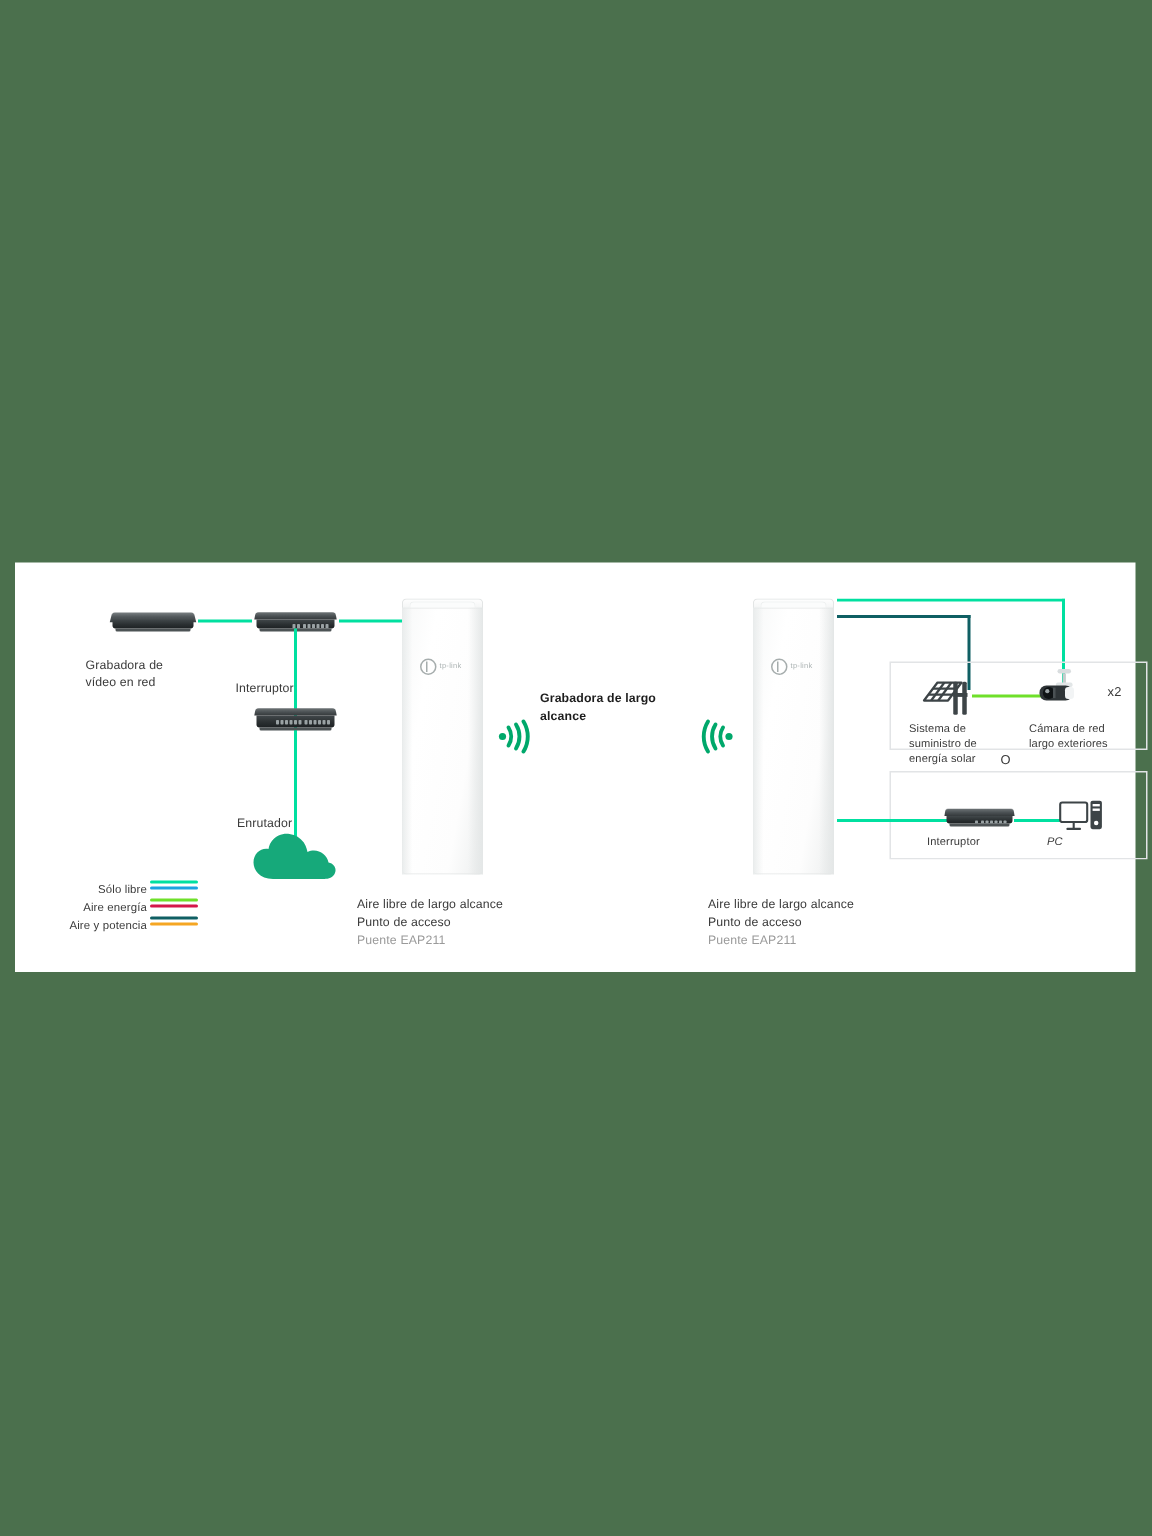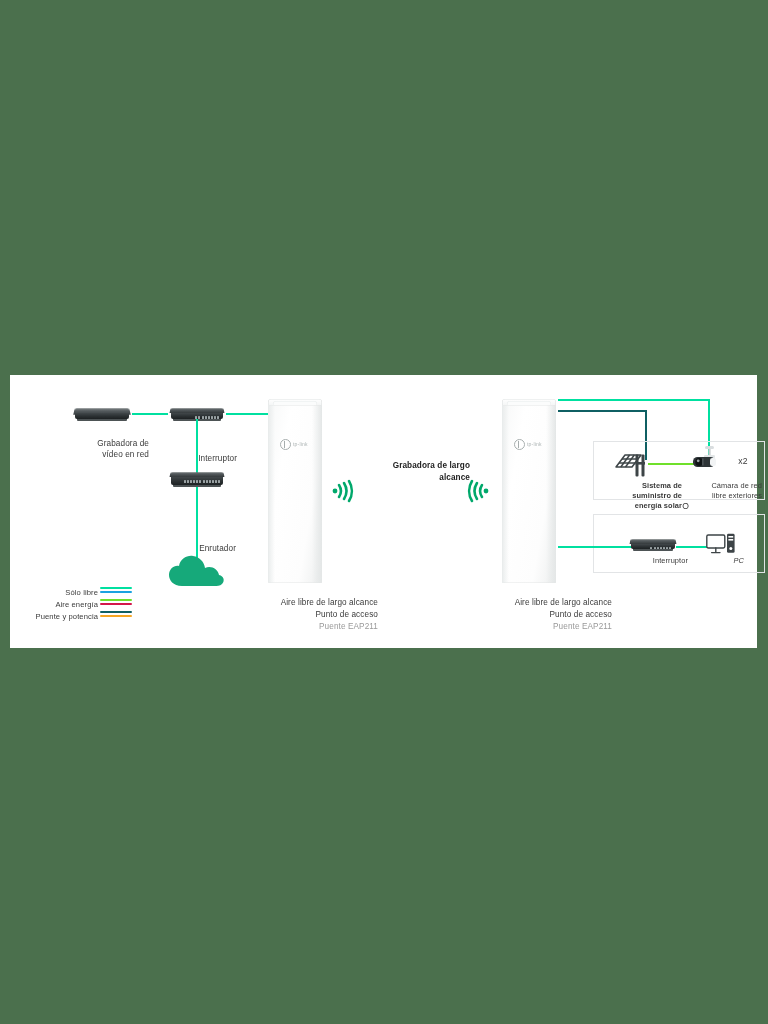--- a/index.html
+++ b/index.html
@@ -17,21 +17,21 @@
     left:10px; top:375px;
     width:747px; height:273px;
     background:#ffffff;
   }
 
   
   .lbl{
     position:absolute;
     font-size:8.2px;
     color:#3a3a3a;
-    text-align:right;
+    text-align:left;
     line-height:11px;
     letter-spacing:.1px;
     white-space:pre-line;
   }
   .lbl.small{font-size:7.4px;line-height:10px;}
   .lbl.dim{color:#9a9a9a;}
   .lbl.bold{font-weight:bold;color:#1d1d1d;}
   .lbl.legend{font-size:7.6px;color:#3a3a3a;text-align:right;line-height:12px;white-space:nowrap;}
 
   
@@ -286,40 +286,40 @@
         <path d="M5 12 L21 12"></path>
         <path d="M8 8 L24 8"></path>
       </g>
       <g fill="#3d4447">
         <rect x="21.5" y="3.5" width="3" height="22" rx="1"></rect>
         <rect x="27.5" y="3.5" width="3" height="22" rx="1"></rect>
         <rect x="21.5" y="11" width="9.5" height="2.6"></rect>
       </g>
     </svg>
   </div>
-  <div class="lbl small" style="left:596px;top:106px;width:76px;font-weight:bold;">Sistema de
+  <div class="lbl small" style="left:596px;top:106px;width:76px;">Sistema de
 suministro de
 energía solar</div>
 
   <div class="line h c-power" style="left:638px;top:88px;width:48px;"></div>
 
   <div class="cam" style="left:682px;top:70px;width:34px;height:26px;">
     <svg width="34" height="26" viewBox="0 0 34 26">
       <rect x="13" y="1" width="9" height="3" rx="1.5" fill="#d9dddf"></rect>
       <path d="M17.5 4 L17.5 11" stroke="#c7cccd" stroke-width="2.2"></path>
       <rect x="12" y="10" width="11" height="3" rx="1.2" fill="#e2e6e7"></rect>
       <rect x="1" y="12" width="22" height="10" rx="4.6" fill="#2e3437"></rect>
       <rect x="18" y="13" width="6" height="8" rx="2.2" fill="#f2f4f5"></rect>
       <circle cx="7.2" cy="17" r="4" fill="#0f1315"></circle>
       <circle cx="6.2" cy="15.8" r="1.4" fill="#9aa3a6"></circle>
       <rect x="10" y="13.4" width="1.7" height="7" fill="#4a5154"></rect>
     </svg>
   </div>
   <div class="lbl small" style="left:676px;top:106px;width:76px;">Cámara de red
-libre exteriores</div>
+largo exteriores</div>
   <div class="lbl" style="left:722px;top:81px;width:22px;text-align:center;font-size:8.6px;">x2</div>
 
   <div class="lbl" style="left:657px;top:126px;width:22px;font-size:8.6px;">O</div>
 
   <div class="box" style="left:583px;top:139px;width:170px;height:57px;"></div>
 
   <div class="line h c-data" style="left:548px;top:171px;width:75px;"></div>
 
   <div class="dev" style="left:620px;top:164px;width:46px;height:10px;">
     <div class="top"></div>
@@ -360,21 +360,21 @@
       <span class="ln c-data" style="left:0;top:0;width:32px;"></span>
       <span class="ln c-blue" style="left:0;top:4px;width:32px;"></span>
     </div>
 
     <div class="lbl legend" style="left:2px;top:224px;width:86px;">Aire energía</div>
     <div class="legrow" style="left:90px;top:224px;width:32px;height:10px;">
       <span class="ln c-power" style="left:0;top:0;width:32px;"></span>
       <span class="ln c-crimson" style="left:0;top:4px;width:32px;"></span>
     </div>
 
-    <div class="lbl legend" style="left:2px;top:236px;width:86px;">Puente y potencia</div>
+    <div class="lbl legend" style="left:2px;top:236px;width:86px;">Aire y potencia</div>
     <div class="legrow" style="left:90px;top:236px;width:32px;height:10px;">
       <span class="ln c-teal" style="left:0;top:0;width:32px;"></span>
       <span class="ln c-orange" style="left:0;top:4px;width:32px;"></span>
     </div>
 
   </div>
 
 </div>
 
 </body></html>

